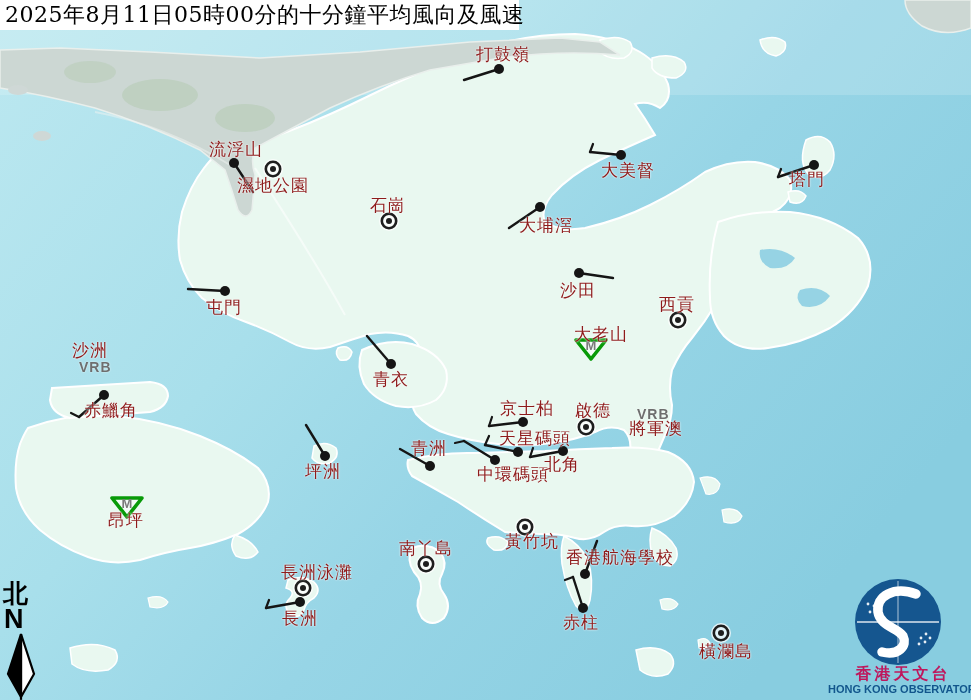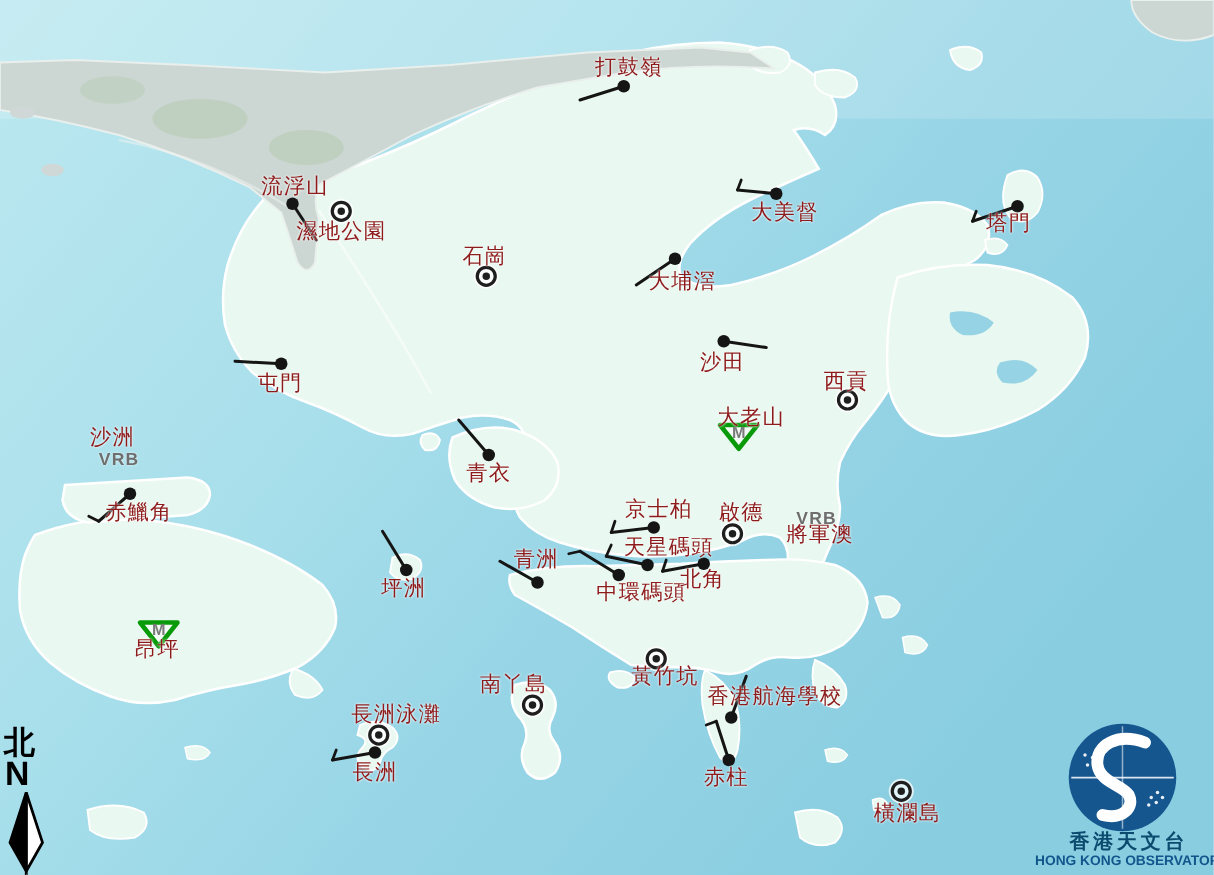--- a/index.html
+++ b/index.html
@@ -14,21 +14,21 @@
   .vrb-label{position:absolute;color:#6e6e6e;font-family:"Liberation Sans",sans-serif;
              font-weight:bold;font-size:14px;letter-spacing:1px;
              text-shadow:0 0 2px rgba(255,255,255,.8);text-align:center;}
   .north-cn{position:absolute;left:3px;top:581px;font-size:25px;font-weight:bold;color:#000;line-height:26px;}
   .north-en{position:absolute;left:4px;top:606px;font-family:"Liberation Sans",sans-serif;
             font-size:27px;font-weight:bold;color:#000;line-height:27px;}
   .north-arrow{position:absolute;left:0px;top:631px;}
   .logo-box{position:absolute;left:846px;top:574px;width:110px;height:104px;}
   .logo-cn{position:absolute;left:848px;top:665px;width:110px;text-align:center;
            font-family:"Liberation Sans",sans-serif;font-size:16px;font-weight:bold;
-           color:#0c4a6e;letter-spacing:3px;line-height:18px;}
+           color:#be185d;letter-spacing:3px;line-height:18px;}
   .logo-en{position:absolute;left:828px;top:683px;width:143px;text-align:center;
            font-family:"Liberation Sans",sans-serif;font-size:11px;font-weight:bold;
            color:#12568c;line-height:13px;white-space:nowrap;}
   .stn-layer{position:absolute;left:0;top:0;}
 </style>
 </head>
 <body>
 
 <div class="canvas">
 
@@ -272,26 +272,29 @@
       <div class="vrb-label" style="left: 637px; top: 406px;">VRB</div>
       <div class="st-label" style="left: 499px; top: 429px;">天星碼頭</div>
       <div class="st-label" style="left: 477px; top: 465px;">中環碼頭</div>
       <div class="st-label" style="left: 544px; top: 455px;">北角</div>
       <div class="st-label" style="left: 411px; top: 439px;">青洲</div>
       <div class="st-label" style="left: 305px; top: 462px;">坪洲</div>
       <div class="st-label" style="left: 108px; top: 511px;">昂坪</div>
       <div class="st-label" style="left: 505px; top: 532px;">黃竹坑</div>
       <div class="st-label" style="left: 566px; top: 548px;">香港航海學校</div>
       <div class="st-label" style="left: 563px; top: 613px;">赤柱</div>
-      <div class="st-label" style="left: 384px; top: 539px;">南丫島</div>
+      <div class="st-label" style="left: 399px; top: 539px;">南丫島</div>
       <div class="st-label" style="left: 281px; top: 563px;">長洲泳灘</div>
       <div class="st-label" style="left: 282px; top: 609px;">長洲</div>
       <div class="st-label" style="left: 699px; top: 642px;">橫瀾島</div>
     </div>
 
+  <div class="title-bar">
+    <div class="title-text">2025年8月11日05時00分的十分鐘平均風向及風速</div>
+  </div>
 
   <div class="north-cn">北</div>
   <div class="north-en">N</div>
   <svg class="north-arrow" width="42" height="70" viewBox="0 0 42 70">
     <polygon points="21,3 34,43 21,66" fill="#ffffff" stroke="#000000" stroke-width="2.2"></polygon>
     <polygon points="21,3 8,43 21,66" fill="#000000" stroke="#000000" stroke-width="2.2"></polygon>
   </svg>
 
   <svg class="logo-box" width="110" height="104" viewBox="0 0 110 104">
     <circle cx="52" cy="48" r="43" fill="#15568f"></circle>

